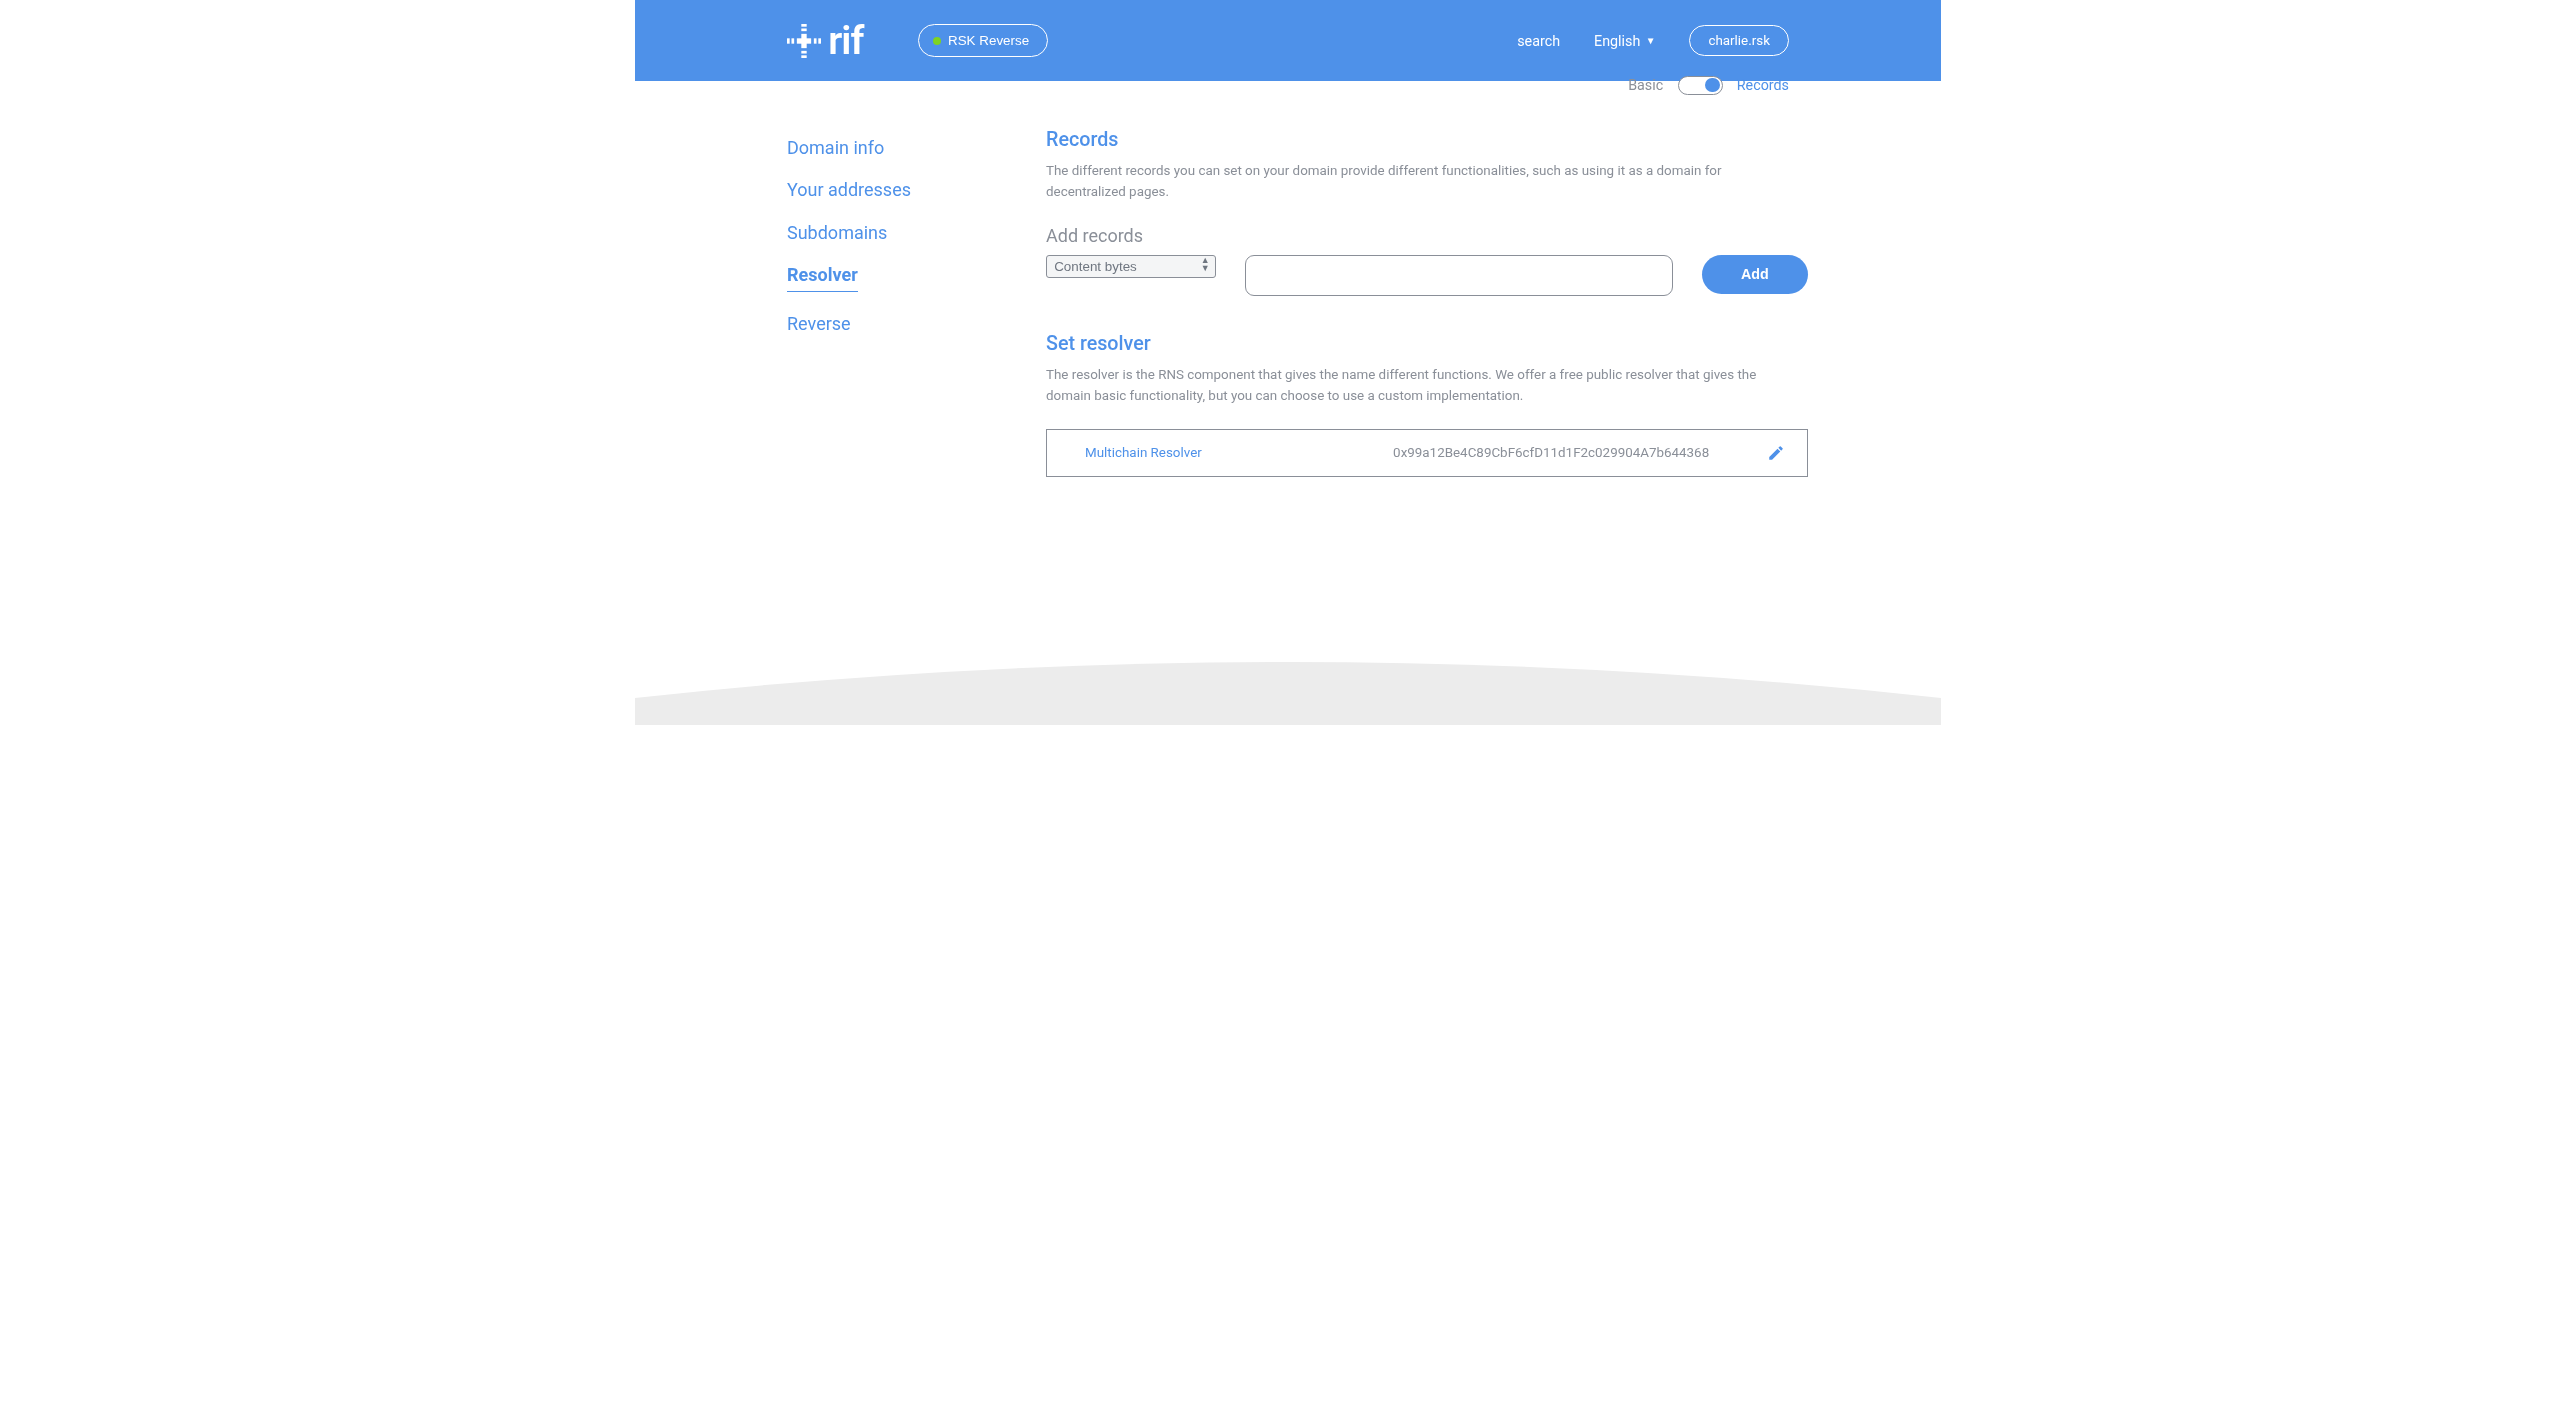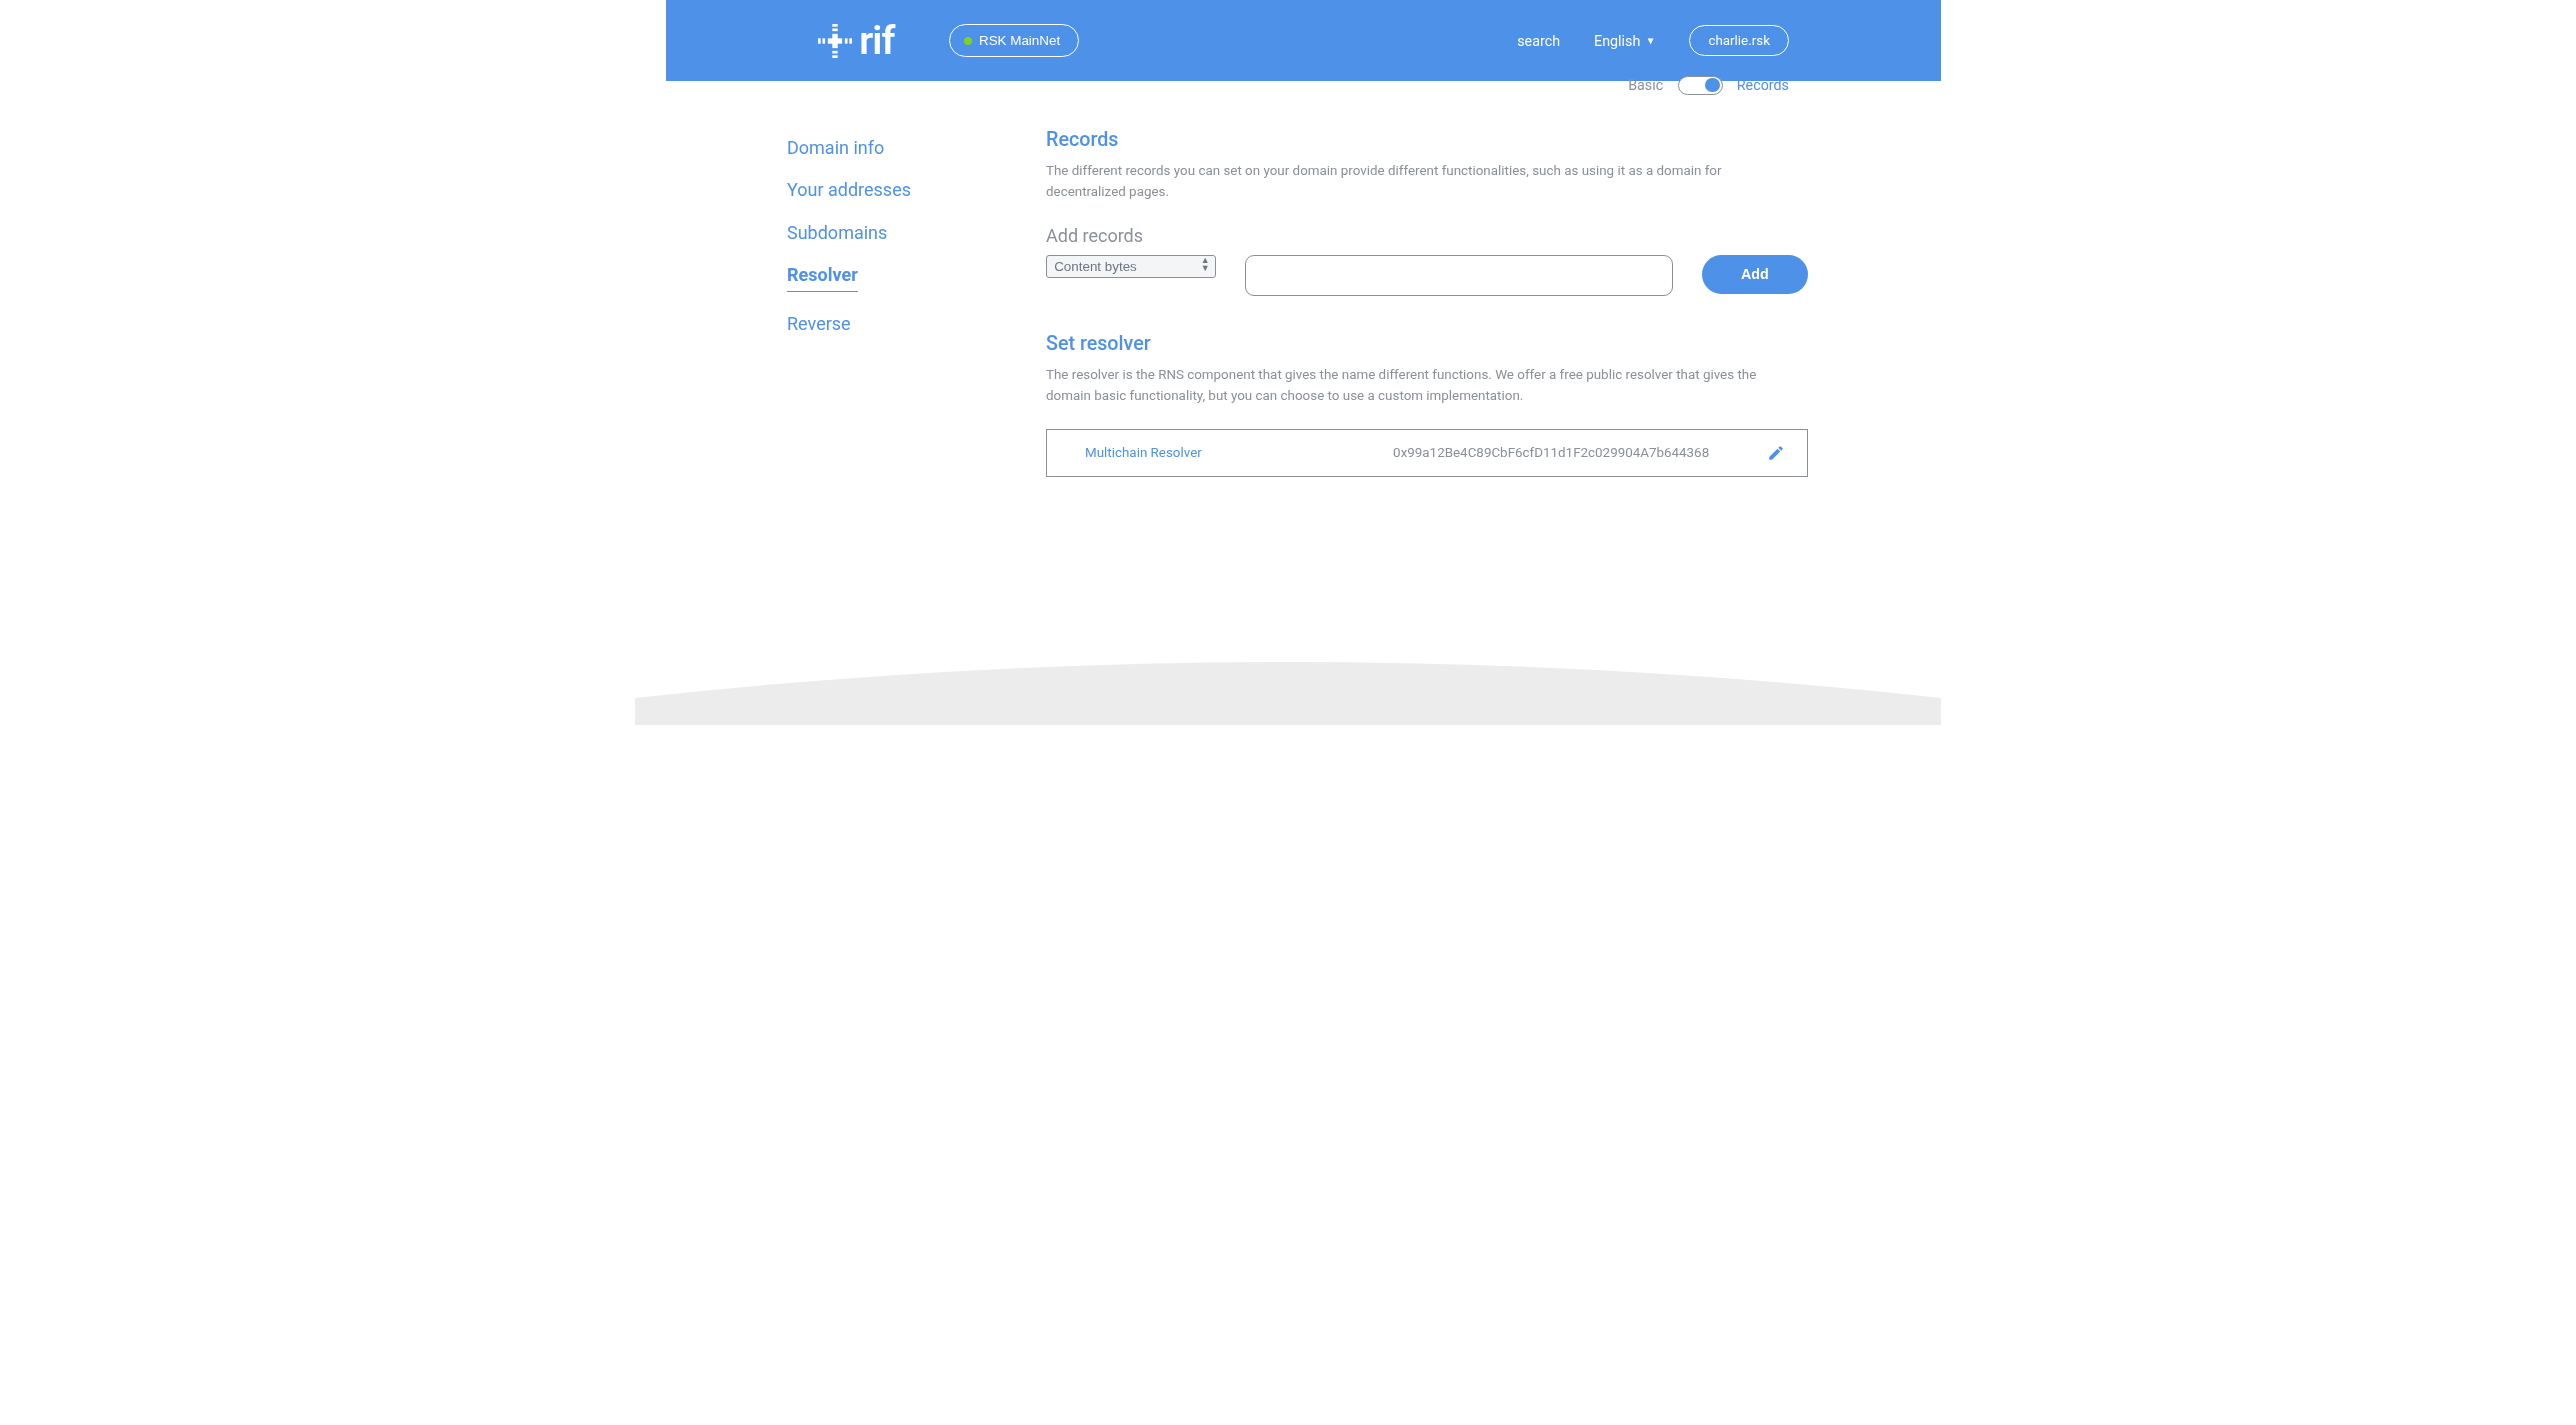--- a/index.html
+++ b/index.html
@@ -11,21 +11,20 @@
     margin: 0 auto;
     position: relative;
   }
   
   .header {
     background: #4e91e9;
     height: 81px;
     display: flex;
     align-items: center;
     padding: 0 152px 0 152px;
-    margin-left: 31px;
   }
   .logo {
     display: flex;
     align-items: center;
     gap: 7.2px;
     margin-right: 54px;
   }
   .logo-plus {
     width: 34px;
     height: 34px;
@@ -299,21 +298,21 @@
           <rect x="11" y="16" width="16" height="6"></rect>
           <rect x="16" y="11" width="6" height="16"></rect>
         </g>
       </svg>
     </span>
     <span class="logo-text">rif</span>
   </div>
 
   <button class="network-btn">
     <span class="dot-green"></span>
-    <span>RSK MainNet</span>
+    <span>RSK Reverse</span>
   </button>
 
   <div class="header-right">
     <a style="cursor:pointer;">search</a>
     <div class="lang">
       <span>English</span>
       <span class="caret">▼</span>
     </div>
     <div class="user-badge">charlie.rsk</div>
   </div>

